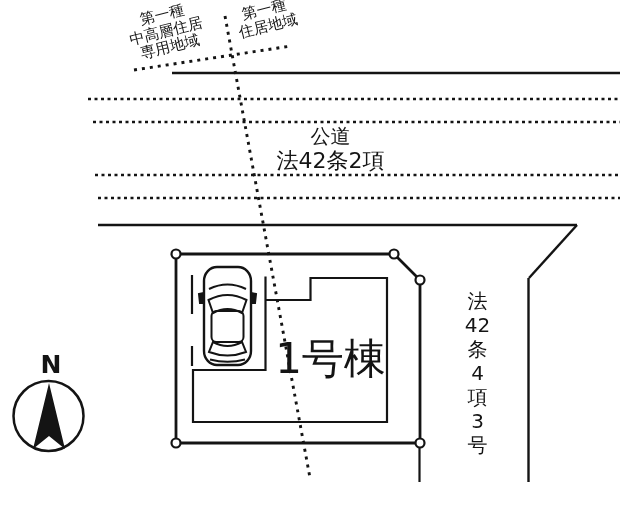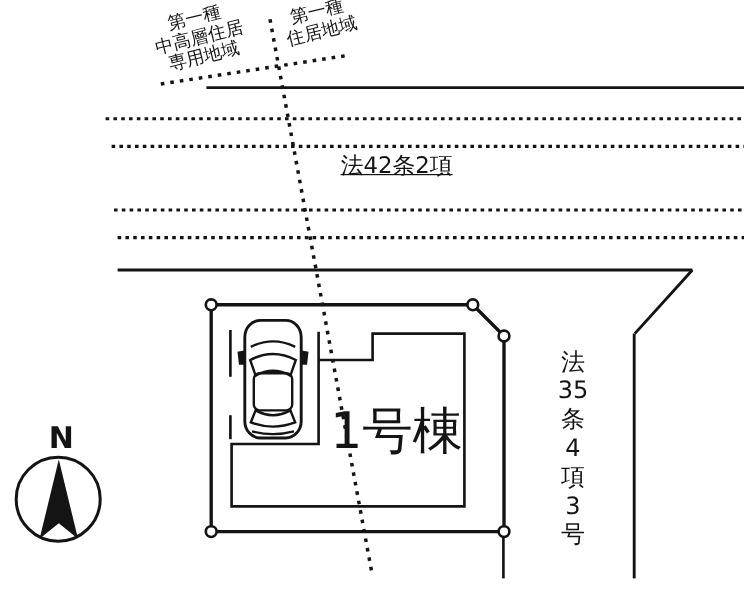--- a/index.html
+++ b/index.html
@@ -18,21 +18,21 @@
     font-size:15px;
     line-height:16.5px;
     transform:rotate(-14deg);
     transform-origin:center center;
   }
   .road-label{
     left:248px;top:125px;width:165px;
     text-align:center;
   }
   .road-label .l1{font-size:20px;line-height:23px;}
-  .road-label .l2{font-size:19px;line-height:26px;text-decoration:underline;}
+  .road-label .l2{font-size:22px;line-height:26px;}
   .building-label{
     left:268px;top:340px;width:125px;
     font-size:42px;line-height:38px;
     text-align:center;
   }
   .law-vertical{
     left:450px;top:289px;width:55px;
     display:flex;flex-direction:column;align-items:center;
     font-size:20px;line-height:24px;
     text-align:center;white-space:nowrap;
@@ -115,28 +115,29 @@
     <div>中高層住居</div>
     <div>専用地域</div>
   </div>
 
   <div class="txt zoning-block" style="left:222px;top:1px;width:88px;">
     <div>第一種</div>
     <div>住居地域</div>
   </div>
 
   <div class="txt road-label">
+    <div class="l1">公道</div>
     <div class="l2">法42条2項</div>
   </div>
 
   <div class="txt building-label">1号棟</div>
 
   <div class="txt law-vertical">
     <div>法</div>
-    <div>35</div>
+    <div>42</div>
     <div>条</div>
     <div>4</div>
     <div>項</div>
     <div>3</div>
     <div>号</div>
   </div>
 
   <div class="txt north-label">N</div>
 
 </div>

